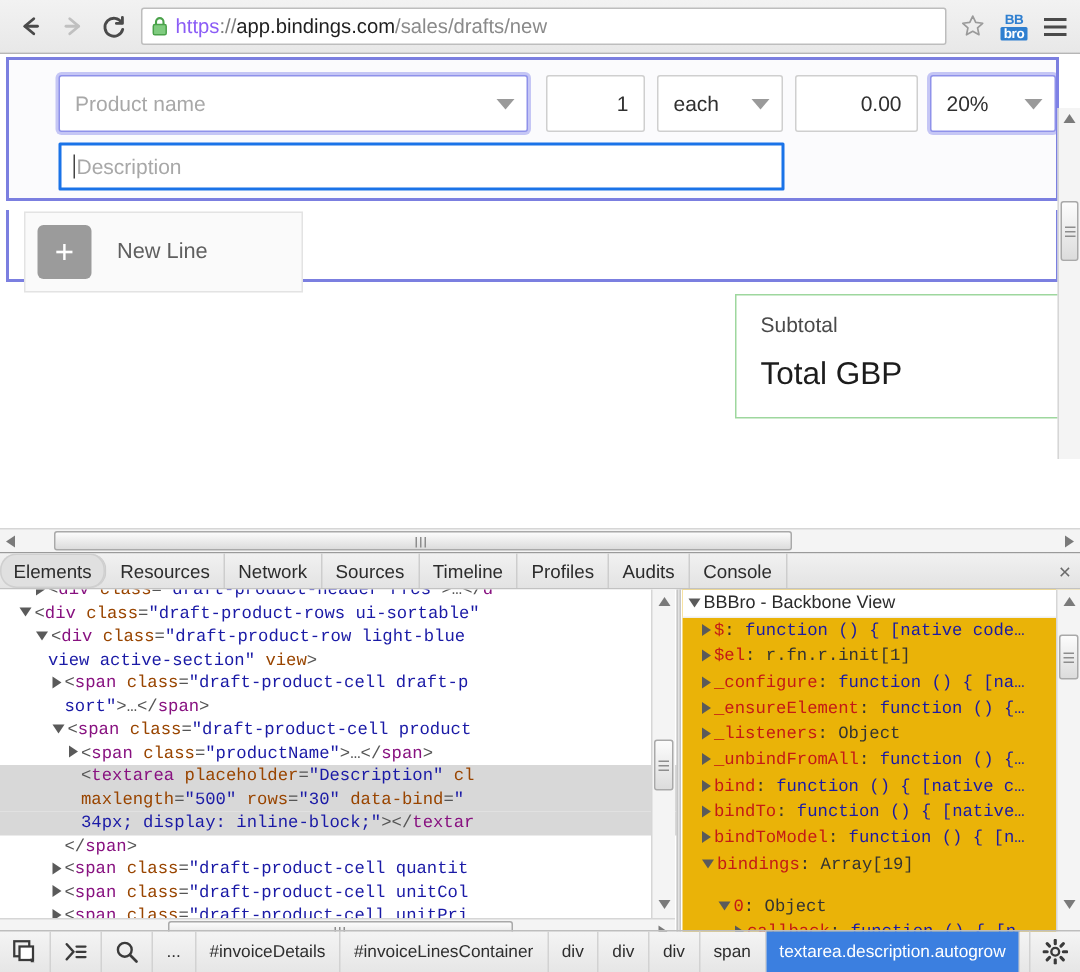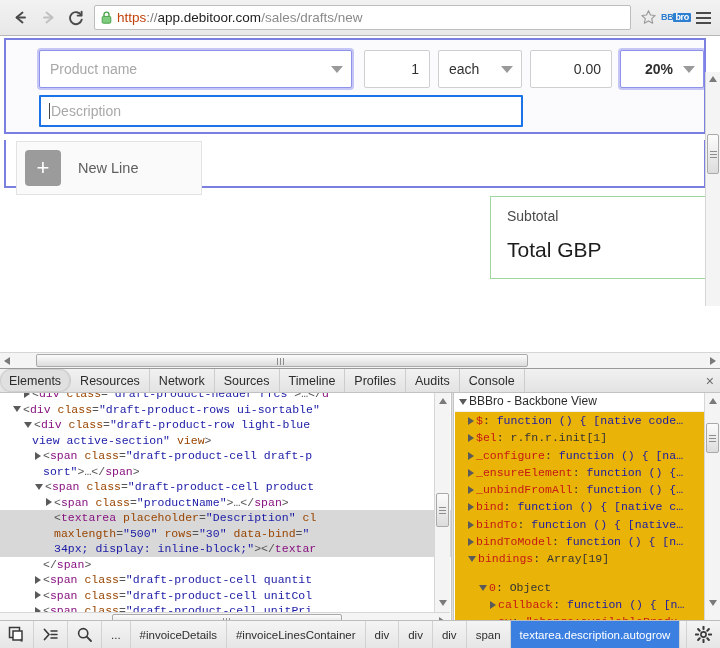--- a/index.html
+++ b/index.html
@@ -25,28 +25,28 @@
   }
   .nav-btn.disabled { color: #c0c0c0; }
   .nav-btn svg { display: block; }
   .urlbox {
     flex: 1; height: 25px; margin: 0 5px 0 4px;
     background: #ffffff; border: 1px solid #bdbdbd; border-radius: 2px;
     display: flex; align-items: center; padding: 0 6px;
     font-size: 13.5px;
   }
   .lock-icon { margin-right: 5px; display: flex; align-items: center; }
-  .url-scheme { color: #c2410c; }
+  .url-scheme { color: #8b5cf6; }
   .url-sep { color: #7d7d7d; }
   .url-host { color: #1f1f1f; }
   .url-path { color: #8a8a8a; }
   .star-btn { width: 24px; height: 24px; display:flex; align-items:center; justify-content:center; color:#808080; }
   .bbbro-icon {
     width: 24px; height: 24px; margin: 0 4px;
-    display: flex; flex-direction: row; align-items: center; justify-content: center;
+    display: flex; flex-direction: column; align-items: center; justify-content: center;
     font-size: 9px; font-weight: bold; font-family: "Liberation Sans", sans-serif;
     line-height: 1;
   }
   .bbbro-top { color: #2f7fd0; letter-spacing: -0.3px; }
   .bbbro-bot { background: #2f7fd0; color: #fff; padding: 0 2px; border-radius: 1px; letter-spacing: -0.3px; }
   .menu-btn {
     width: 22px; height: 24px; display: flex; flex-direction: column;
     justify-content: center; gap: 3px; align-items: center;
   }
   .menu-btn i { display: block; width: 15px; height: 2px; background: #4a4a4a; }
@@ -75,21 +75,21 @@
   .fld .ph { color: #a8a8a8; }
   .fld .caret-dn {
     position: absolute; right: 8px; top: 50%; margin-top: -3px;
     width: 0; height: 0; border-left: 6px solid transparent;
     border-right: 6px solid transparent; border-top: 7px solid #9a9a9a;
   }
   .f-product { left: 33px; top: 10px; width: 313px; height: 38px; padding: 0 28px 0 10px; }
   .f-qty     { left: 358px; top: 10px; width: 66px; height: 38px; padding: 0 10px; justify-content: flex-end; }
   .f-unit    { left: 432px; top: 10px; width: 84px; height: 38px; padding: 0 24px 0 10px; }
   .f-price   { left: 524px; top: 10px; width: 82px; height: 38px; padding: 0 10px; justify-content: flex-end; }
-  .f-vat     { left: 614px; top: 10px; width: 84px; height: 38px; padding: 0 24px 0 24px; font-weight: bold; }
+  .f-vat     { left: 614px; top: 10px; width: 84px; height: 38px; padding: 0 24px 0 10px; }
   .f-desc {
     left: 33px; top: 55px; width: 484px; height: 32px; padding: 0 8px;
     border: 2px solid #1a73e8; border-radius: 1px;
   }
   .f-desc .caret-bar {
     width: 1px; height: 16px; background: #444; margin-right: 1px;
   }
 
   
   .newline-wrap {
@@ -280,21 +280,21 @@
 
     <div class="urlbox">
       <span class="lock-icon">
         <svg width="11" height="13" viewBox="0 0 11 13" aria-hidden="true">
           <path d="M3 5.5 V3.6 A2.5 2.5 0 0 1 8 3.6 V5.5" fill="none" stroke="#4aa24a" stroke-width="1.4"></path>
           <rect x="1.2" y="5.4" width="8.6" height="6.8" rx="1.1" fill="#7fcb7f" stroke="#4aa24a" stroke-width="1"></rect>
         </svg>
       </span>
       <span class="url-scheme">https</span>
       <span class="url-sep">://</span>
-      <span class="url-host">app.debitoor.com</span>
+      <span class="url-host">app.bindings.com</span>
       <span class="url-path">/sales/drafts/new</span>
     </div>
 
     <div class="star-btn">
       <svg width="17" height="17" viewBox="0 0 18 18" aria-hidden="true">
         <path d="M9 1.8 L11.1 6.3 L16 6.9 L12.4 10.2 L13.4 15 L9 12.6 L4.6 15 L5.6 10.2 L2 6.9 L6.9 6.3 Z" fill="none" stroke="#9a9a9a" stroke-width="1.2" stroke-linejoin="round"></path>
       </svg>
     </div>
 
     <div class="bbbro-icon">
@@ -439,20 +439,21 @@
     <div class="side-pane">
       <div class="side-head">
         <span class="tri open"></span>
         <span>BBBro - Backbone View</span>
       </div>
       <div id="side-tree">
           <div class="side-line" style="padding-left: 13px;"><span class="tri closed"></span><span class="prop-name">$</span><span class="prop-plain">: </span><span class="prop-val">function () { [native code…</span></div>
           <div class="side-line" style="padding-left: 13px;"><span class="tri closed"></span><span class="prop-name">$el</span><span class="prop-plain">: </span><span class="prop-plain">r.fn.r.init[1]</span></div>
           <div class="side-line" style="padding-left: 13px;"><span class="tri closed"></span><span class="prop-name">_configure</span><span class="prop-plain">: </span><span class="prop-val">function () { [na…</span></div>
           <div class="side-line" style="padding-left: 13px;"><span class="tri closed"></span><span class="prop-name">_ensureElement</span><span class="prop-plain">: </span><span class="prop-val">function () {…</span></div>
+          <div class="side-line" style="padding-left: 13px;"><span class="tri closed"></span><span class="prop-name">_listeners</span><span class="prop-plain">: </span><span class="prop-plain">Object</span></div>
           <div class="side-line" style="padding-left: 13px;"><span class="tri closed"></span><span class="prop-name">_unbindFromAll</span><span class="prop-plain">: </span><span class="prop-val">function () {…</span></div>
           <div class="side-line" style="padding-left: 13px;"><span class="tri closed"></span><span class="prop-name">bind</span><span class="prop-plain">: </span><span class="prop-val">function () { [native c…</span></div>
           <div class="side-line" style="padding-left: 13px;"><span class="tri closed"></span><span class="prop-name">bindTo</span><span class="prop-plain">: </span><span class="prop-val">function () { [native…</span></div>
           <div class="side-line" style="padding-left: 13px;"><span class="tri closed"></span><span class="prop-name">bindToModel</span><span class="prop-plain">: </span><span class="prop-val">function () { [n…</span></div>
           <div class="side-line" style="padding-left: 13px;"><span class="tri open"></span><span class="prop-name">bindings</span><span class="prop-plain">: </span><span class="prop-plain">Array[19]</span></div>
           <div class="side-line" style="padding-left: 24px; margin-top: 11px;"><span class="tri open"></span><span class="prop-name">0</span><span class="prop-plain">: </span><span class="prop-plain">Object</span></div>
           <div class="side-line" style="padding-left: 35px;"><span class="tri closed"></span><span class="prop-name">callback</span><span class="prop-plain">: </span><span class="prop-val">function () { [n…</span></div>
           <div class="side-line" style="padding-left: 35px;"><span style="display: inline-block; width: 8px;"></span><span class="prop-name">ev</span><span class="prop-plain">: </span><span class="prop-str">"change:availableProdu…</span></div>
         </div>
     </div>

